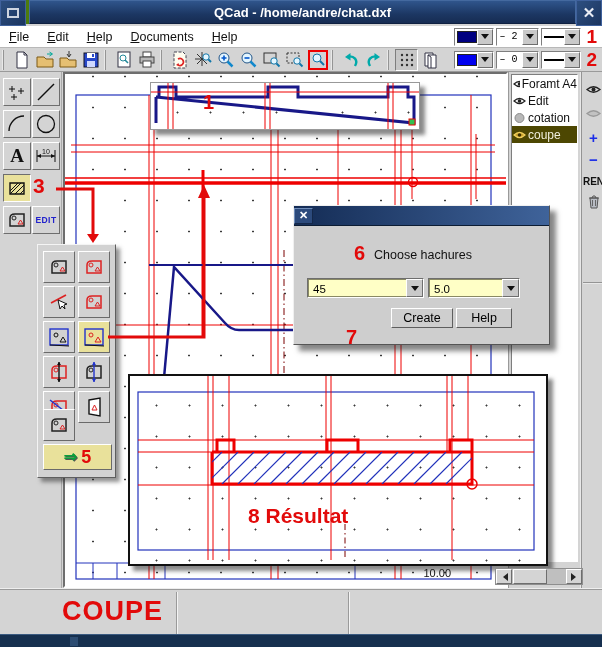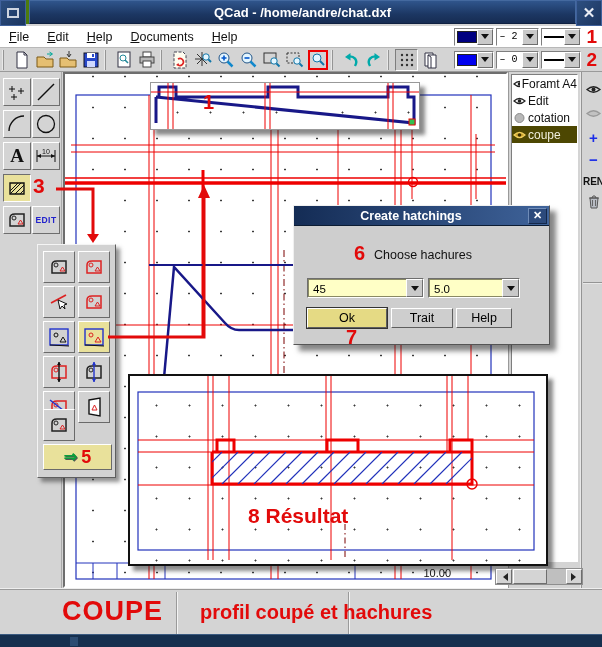--- a/index.html
+++ b/index.html
@@ -492,39 +492,37 @@
           </svg>
         </div>
       <div class="back-btn">
         <span class="dbl-arrow">⇒</span>
         <span class="annot back-num">5</span>
       </div>
     </div>
 
     <div class="dialog">
       <div class="dlg-title">
-        <span class="dlg-title-text">Create hatchings</span>
         <span class="dlg-close">✕</span>
       </div>
       <span class="annot dlg-annot6">6</span>
       <span class="dlg-row-label">Choose hachures</span>
       <div class="dlg-combo" style="left:13px;top:72px;width:117px">
         <span class="val">45</span>
           <span class="drop">
             <i></i>
           </span>
       </div>
       <div class="dlg-combo" style="left:134px;top:72px;width:92px">
         <span class="val">5.0</span>
           <span class="drop">
             <i></i>
           </span>
       </div>
-      <div class="dlg-btn default" style="left:13px;width:80px">Ok</div>
-      <div class="dlg-btn" style="left:97px;width:62px">Trait</div>
+      <div class="dlg-btn" style="left:97px;width:62px">Create</div>
       <div class="dlg-btn" style="left:162px;width:56px">Help</div>
       <span class="annot dlg-annot7">7</span>
     </div>
 
     <div class="inset inset-result">
       <svg width="414" height="184">
         <rect x="8" y="16" width="396" height="158" fill="none" stroke="#2233bb" stroke-width="1.2"></rect>
         <line x1="8" y1="64" x2="404" y2="64" stroke="#ee0000"></line>
         <line x1="8" y1="76" x2="404" y2="76" stroke="#ee0000"></line>
         <line x1="8" y1="109" x2="404" y2="109" stroke="#ee0000"></line>
@@ -642,20 +640,19 @@
       <path d="M198 126 L204 113 L210 126 Z" fill="#e20a0a"></path>
     </svg>
     <span class="ann-text" style="left:33px;top:102px;font-size:21px">3</span>
     <span class="ann-text" style="left:195px;top:76px;font-size:21px">4</span>
   </div>
 
   <div class="statusbar">
     <div class="st-sep" style="left:176px"></div>
     <div class="st-sep" style="left:348px"></div>
     <span class="annot st-left">COUPE</span>
-    <span class="annot st-mid">profil coupé et hachures</span>
   </div>
 
   <div class="bottombar">
       <span class="tick"></span>
     </div>
 
 </div>
 
 </body></html>

